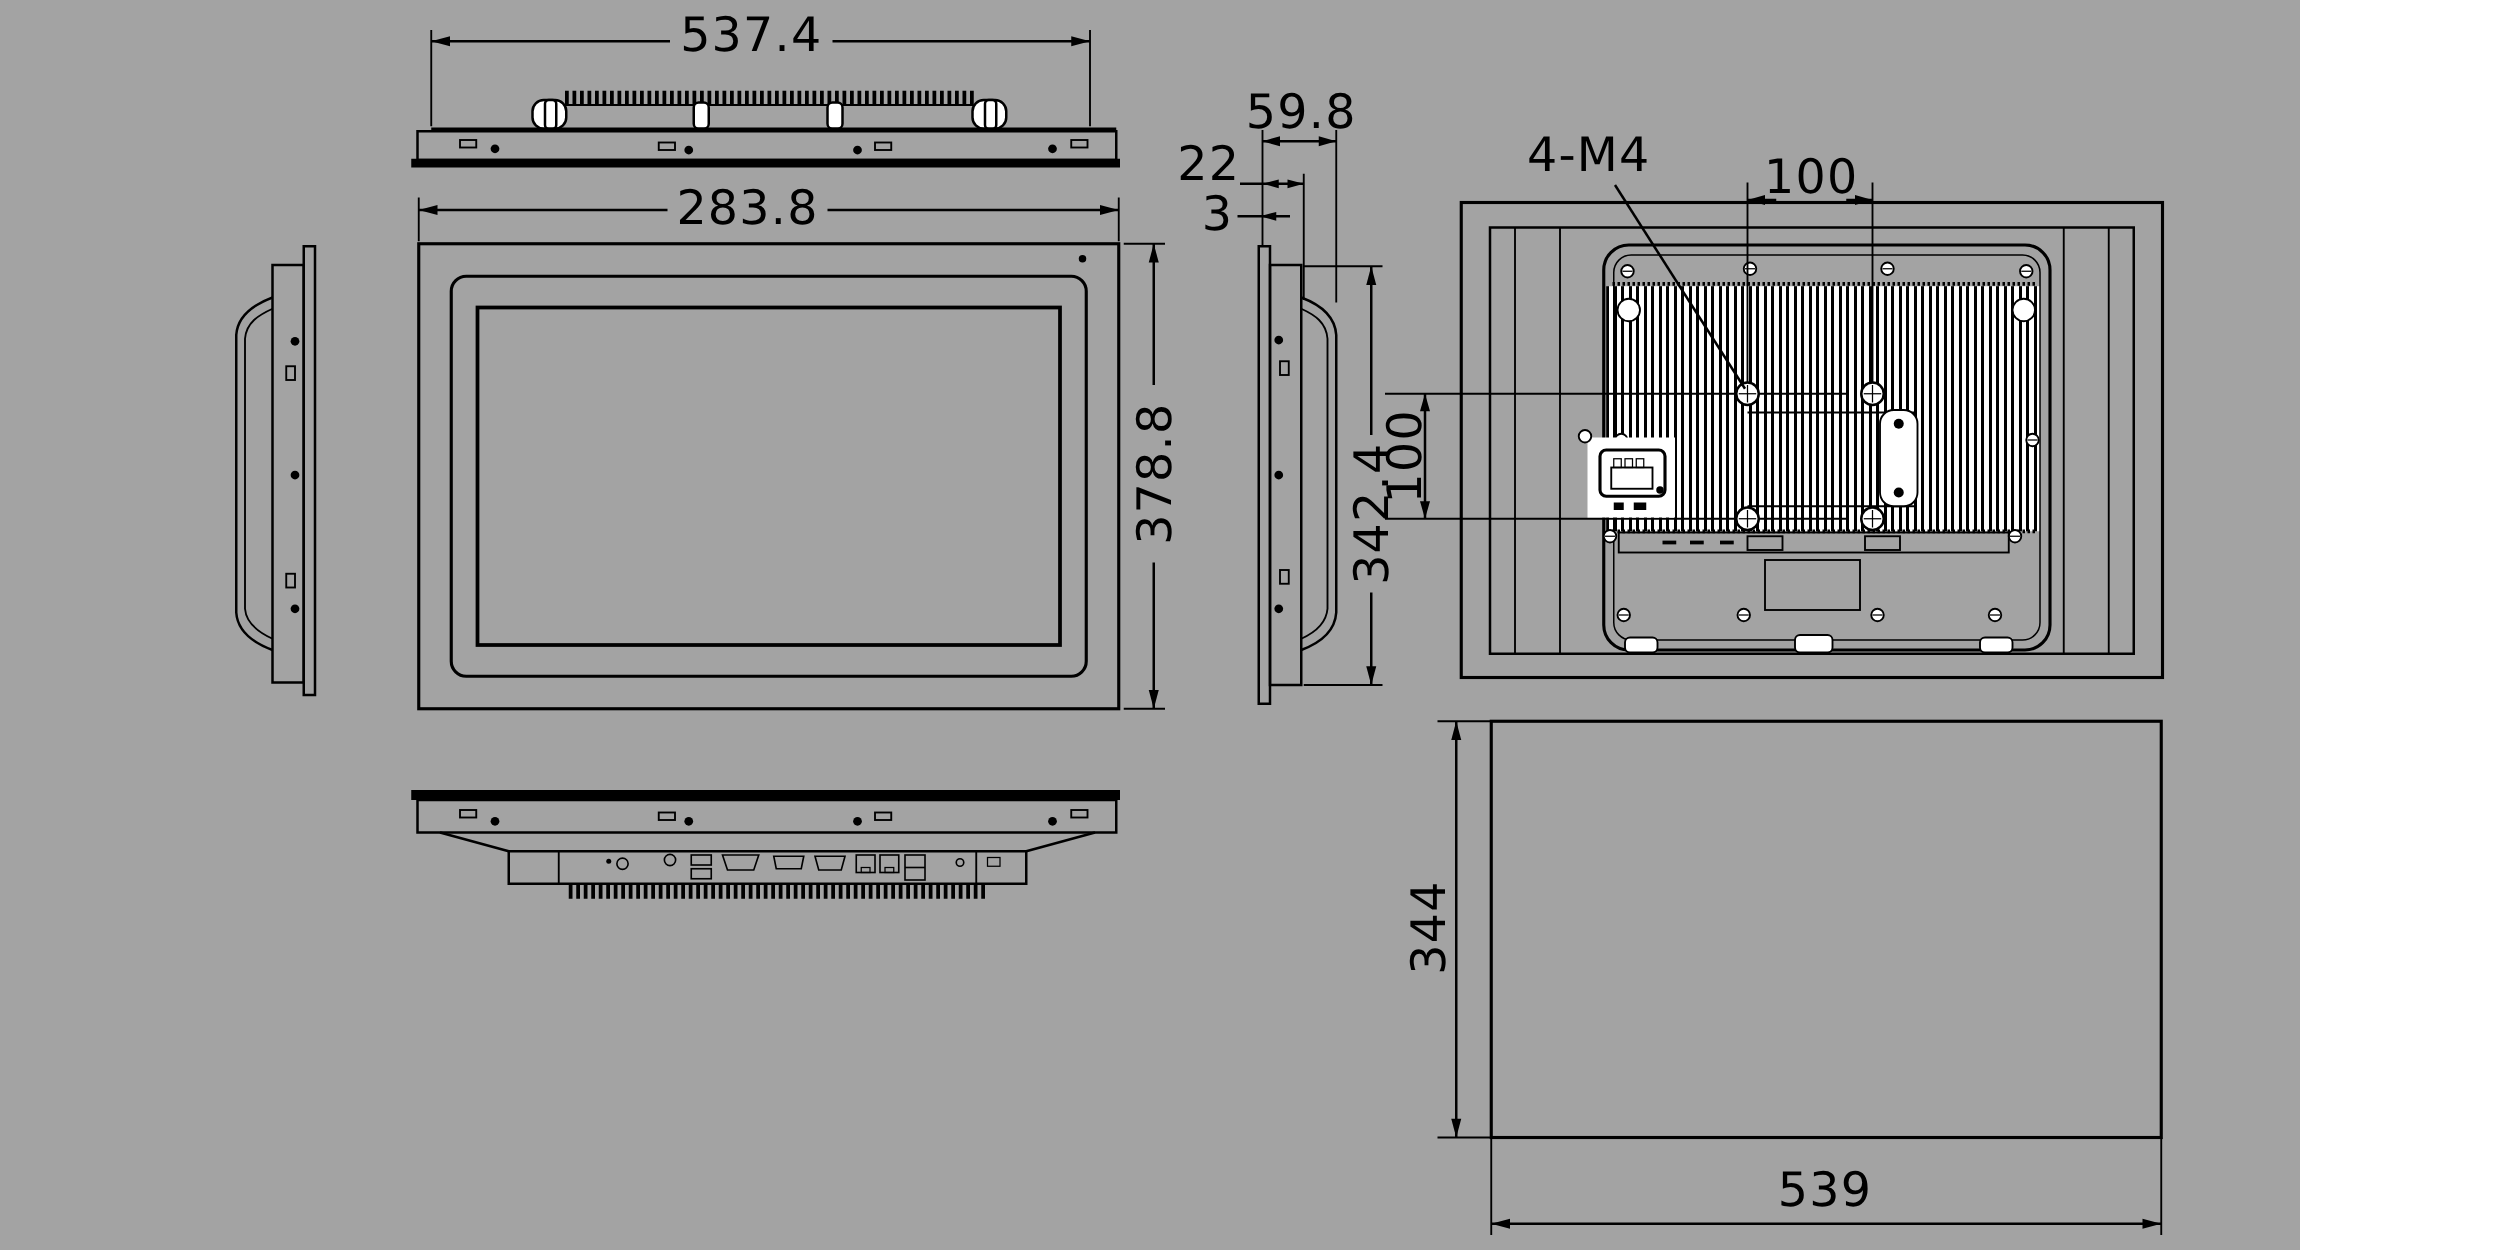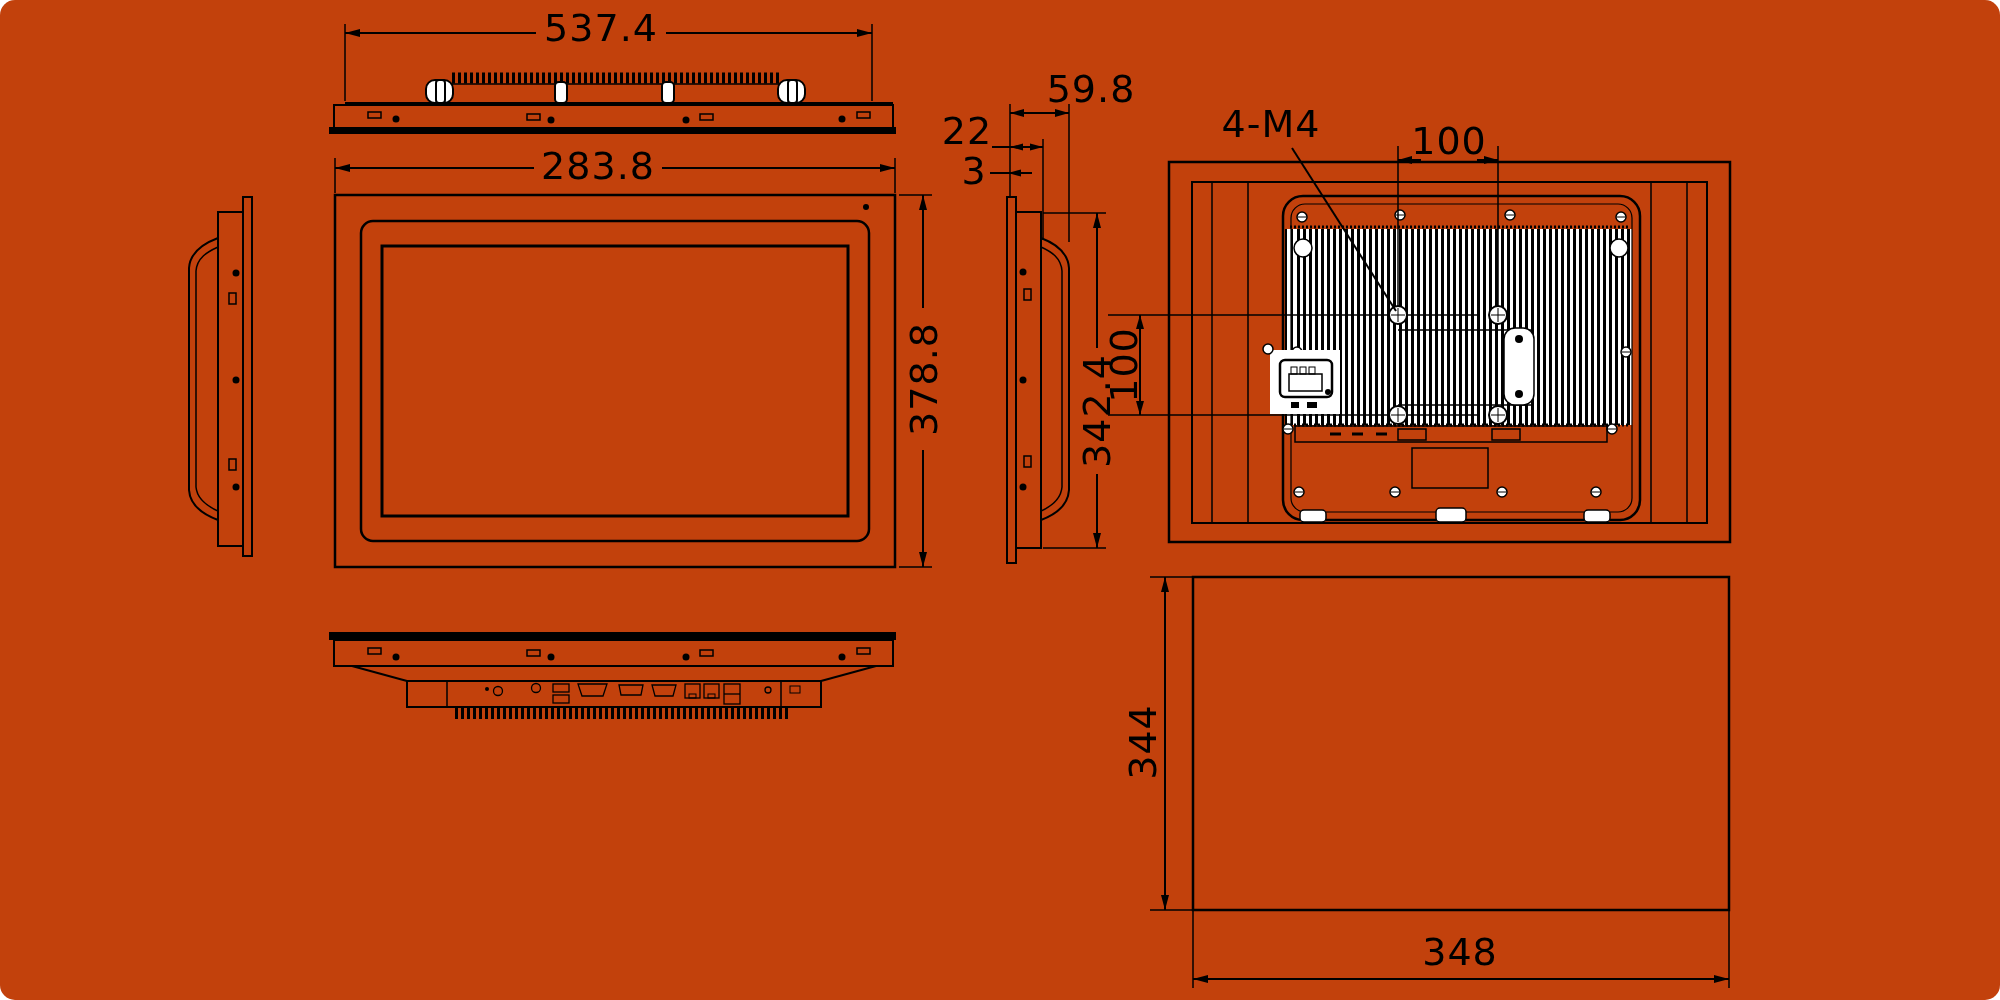--- a/index.html
+++ b/index.html
@@ -1,17 +1,17 @@
 <!DOCTYPE html>
 <html><head>
 <meta charset="utf-8">
 <style>
   html,body{margin:0;padding:0;background:#fff;}
-  #canvas{position:relative;width:2000px;height:1000px;background:#c2410c;overflow:hidden;
-          font-family:"DejaVu Sans","Liberation Sans",sans-serif;border-radius:15px;}
+  #canvas{position:relative;width:1840px;height:1000px;background:#a3a3a3;overflow:hidden;
+          font-family:"DejaVu Sans","Liberation Sans",sans-serif;}
   #fins-rear{position:absolute;left:1285px;top:229px;width:347px;height:196px;
              background:repeating-linear-gradient(90deg,#000 0 2.5px,#fff 2.5px 6px);z-index:1;}
   svg.draw{position:absolute;left:0;top:0;z-index:2;}
   .dim-label{position:absolute;z-index:3;color:#000;font-size:38px;font-weight:400;
              white-space:nowrap;transform:translate(-50%,-50%);letter-spacing:1px;
              background:transparent;line-height:1;}
   .dim-label.vert{transform:translate(-50%,-50%) rotate(-90deg);}
 </style>
 </head>
 <body>
@@ -280,23 +280,23 @@
         <line x1="1193" y1="979" x2="1729" y2="979"></line>
         <polygon points="1193,979 1208,975 1208,983" fill="#000" stroke="none"></polygon>
         <polygon points="1729,979 1714,975 1714,983" fill="#000" stroke="none"></polygon>
       </g>
     </g>
   </svg>
 
   <div class="dim-label" style="left:601px;top:28px">537.4</div>
   <div class="dim-label" style="left:598px;top:166px">283.8</div>
   <div class="dim-label vert" style="left:924px;top:379px">378.8</div>
-  <div class="dim-label" style="left:1091px;top:89px">59.8</div>
+  <div class="dim-label" style="left:1041px;top:89px">59.8</div>
   <div class="dim-label" style="left:967px;top:131px">22</div>
   <div class="dim-label" style="left:974px;top:171px">3</div>
   <div class="dim-label vert" style="left:1097px;top:411px">342.4</div>
   <div class="dim-label" style="left:1271px;top:124px">4-M4</div>
   <div class="dim-label" style="left:1449px;top:141px">100</div>
   <div class="dim-label vert" style="left:1124px;top:365px">100</div>
   <div class="dim-label vert" style="left:1143px;top:742px">344</div>
-  <div class="dim-label" style="left:1460px;top:952px">348</div>
+  <div class="dim-label" style="left:1460px;top:952px">539</div>
 
 </div>
 
 </body></html>

